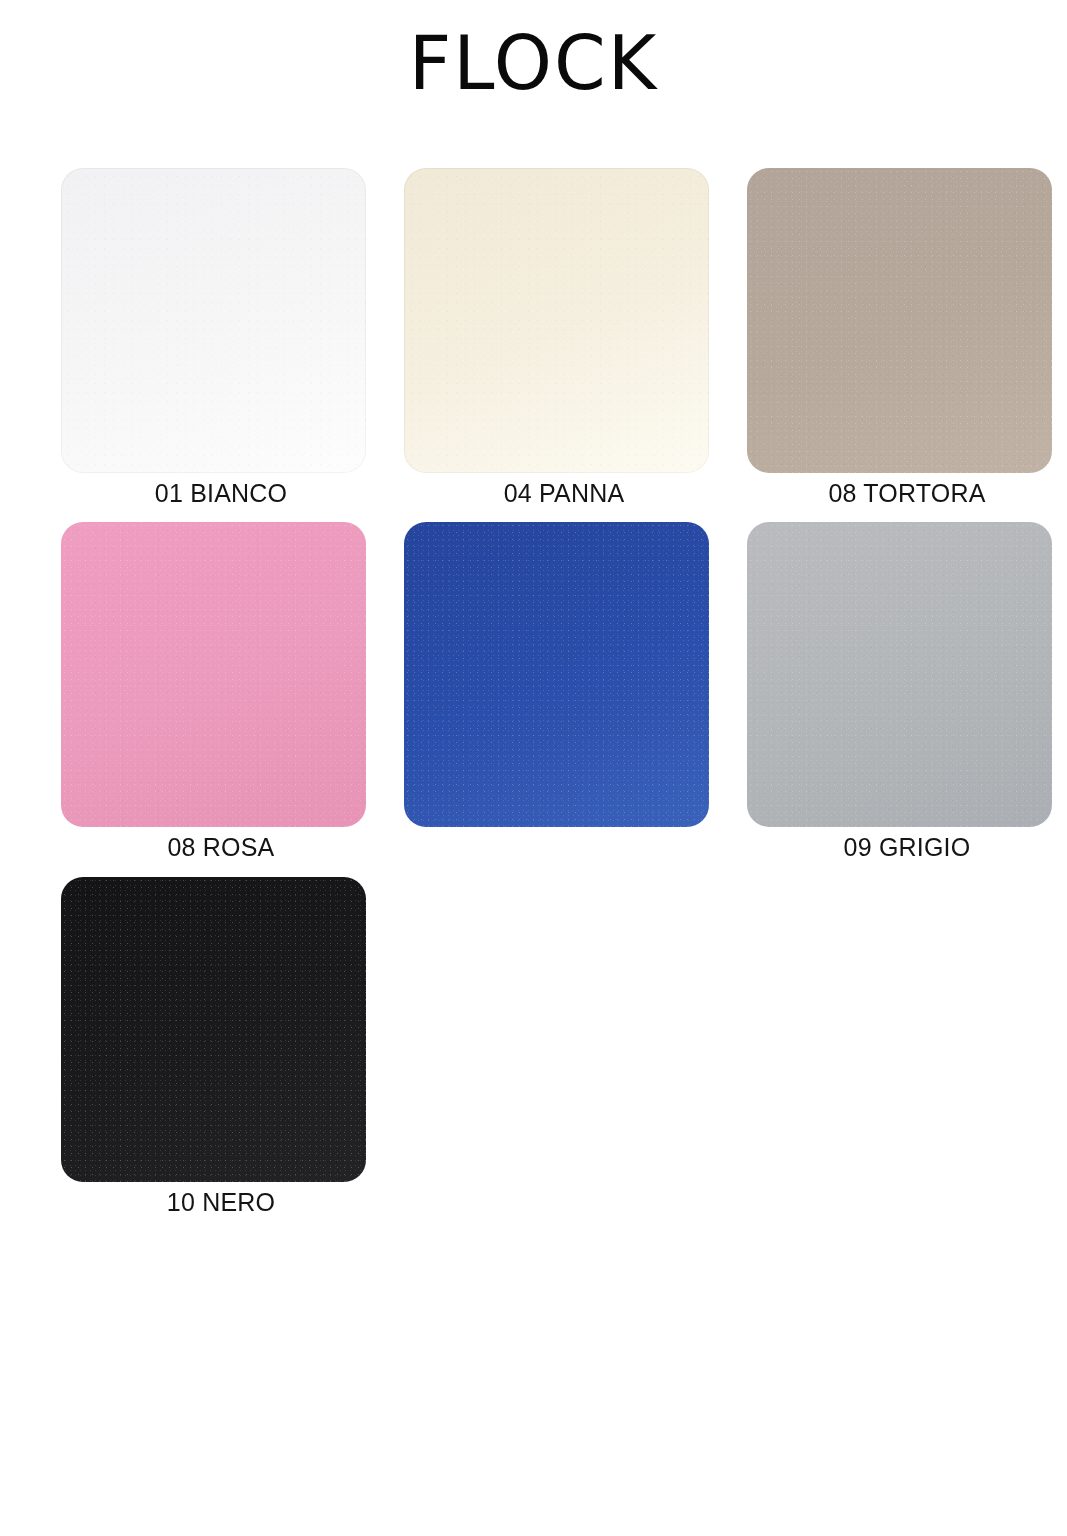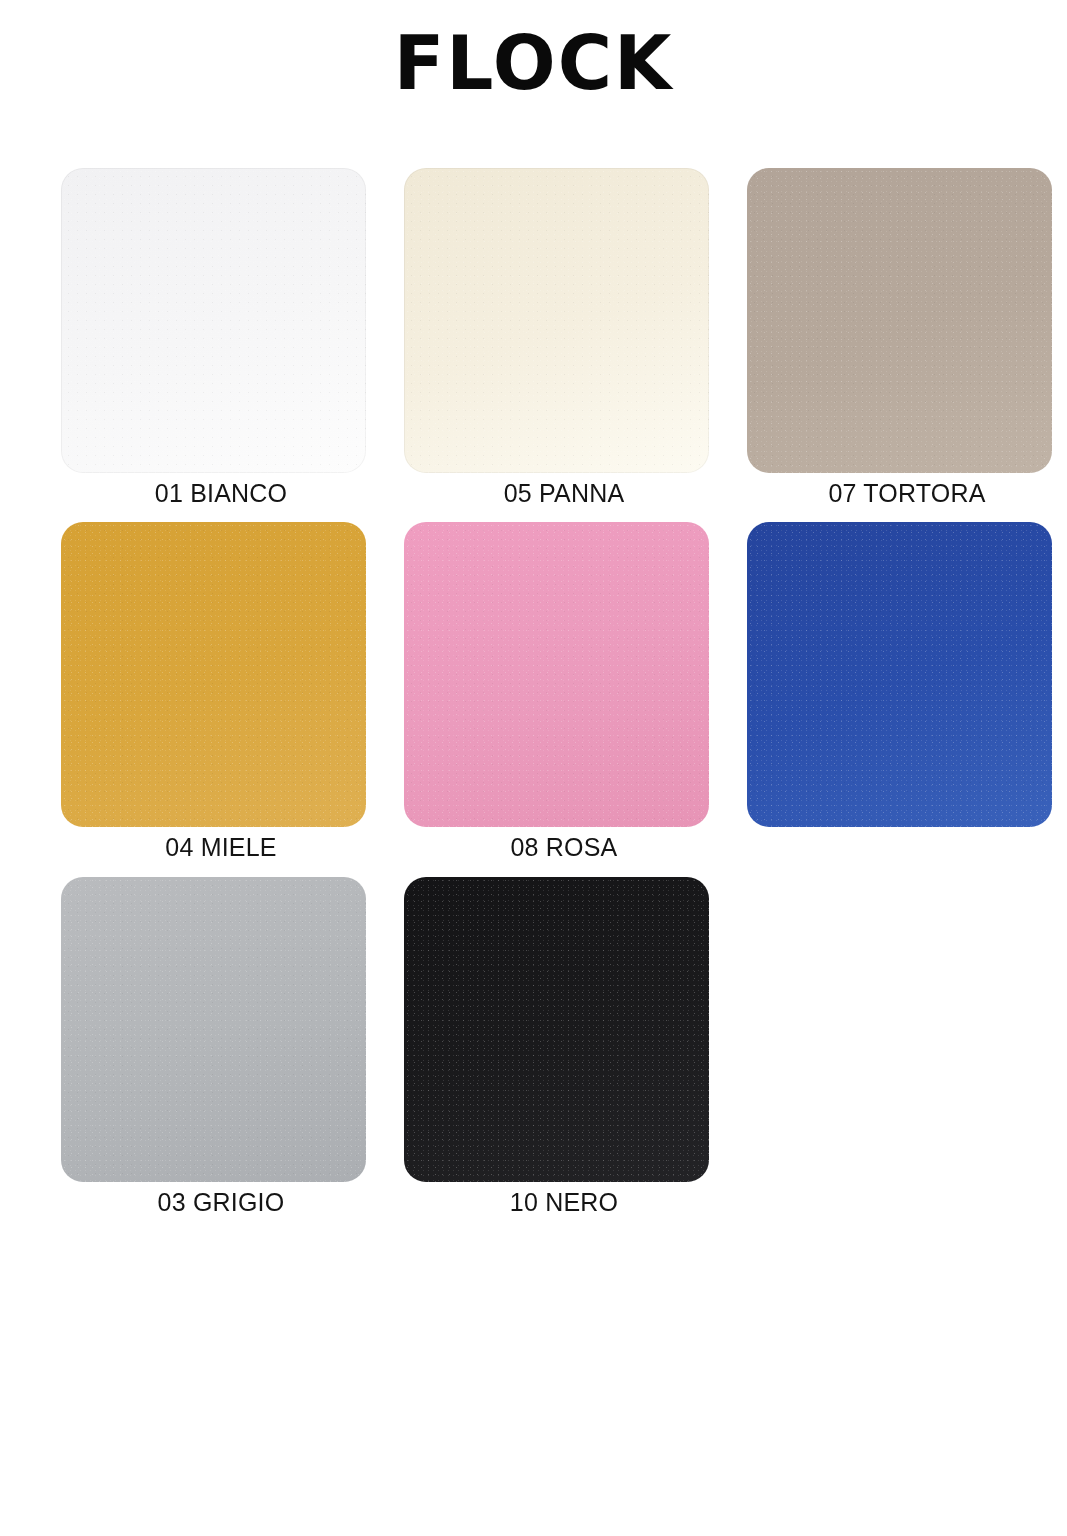--- a/index.html
+++ b/index.html
@@ -21,21 +21,21 @@
     width: 1067px;
     height: 1536px;
     position: relative;
     box-sizing: border-box;
   }
 
   
   .title {
     text-align: center;
     font-size: 74px;
-    font-weight: 700;
+    font-weight: 400;
     letter-spacing: 2px;
     line-height: 1;
     color: #0a0a0a;
     margin: 0;
     padding-top: 26px;
     font-family: "DejaVu Sans", "Liberation Sans", sans-serif;
   }
 
   
   .swatch-grid {
@@ -101,40 +101,36 @@
 
   <h1 class="title">FLOCK</h1>
 
   <div class="swatch-grid">
       <div class="swatch-cell">
         <div class="swatch-chip light-chip" style="background: linear-gradient(160deg, rgb(241, 241, 243) 0%, rgb(246, 246, 247) 52%, rgb(253, 253, 253) 100%);"></div>
         <div class="swatch-label">01 BIANCO</div>
       </div>
       <div class="swatch-cell">
         <div class="swatch-chip light-chip" style="background: linear-gradient(160deg, rgb(240, 233, 214) 0%, rgb(245, 239, 223) 52%, rgb(253, 251, 242) 100%);"></div>
-        <div class="swatch-label">05 PANNA</div>
+        <div class="swatch-label">04 PANNA</div>
       </div>
       <div class="swatch-cell">
         <div class="swatch-chip" style="background: linear-gradient(160deg, rgb(178, 164, 152) 0%, rgb(182, 168, 155) 52%, rgb(192, 179, 166) 100%);"></div>
-        <div class="swatch-label">07 TORTORA</div>
-      </div>
-      <div class="swatch-cell">
-        <div class="swatch-chip" style="background: linear-gradient(160deg, rgb(214, 161, 52) 0%, rgb(217, 166, 60) 52%, rgb(223, 176, 82) 100%);"></div>
-        <div class="swatch-label">04 MIELE</div>
+        <div class="swatch-label">08 TORTORA</div>
       </div>
       <div class="swatch-cell">
         <div class="swatch-chip" style="background: linear-gradient(160deg, rgb(239, 157, 192) 0%, rgb(235, 155, 189) 52%, rgb(231, 148, 182) 100%);"></div>
         <div class="swatch-label">08 ROSA</div>
       </div>
       <div class="swatch-cell">
         <div class="swatch-chip" style="background: linear-gradient(160deg, rgb(37, 68, 157) 0%, rgb(42, 78, 171) 52%, rgb(58, 98, 187) 100%);"></div>
       </div>
       <div class="swatch-cell">
         <div class="swatch-chip" style="background: linear-gradient(160deg, rgb(185, 187, 190) 0%, rgb(179, 182, 185) 52%, rgb(171, 174, 178) 100%);"></div>
-        <div class="swatch-label">03 GRIGIO</div>
+        <div class="swatch-label">09 GRIGIO</div>
       </div>
       <div class="swatch-cell">
         <div class="swatch-chip" style="background: linear-gradient(160deg, rgb(20, 20, 22) 0%, rgb(26, 26, 28) 52%, rgb(35, 35, 38) 100%);"></div>
         <div class="swatch-label">10 NERO</div>
       </div>
     </div>
 
 </div>
 
 </body></html>

